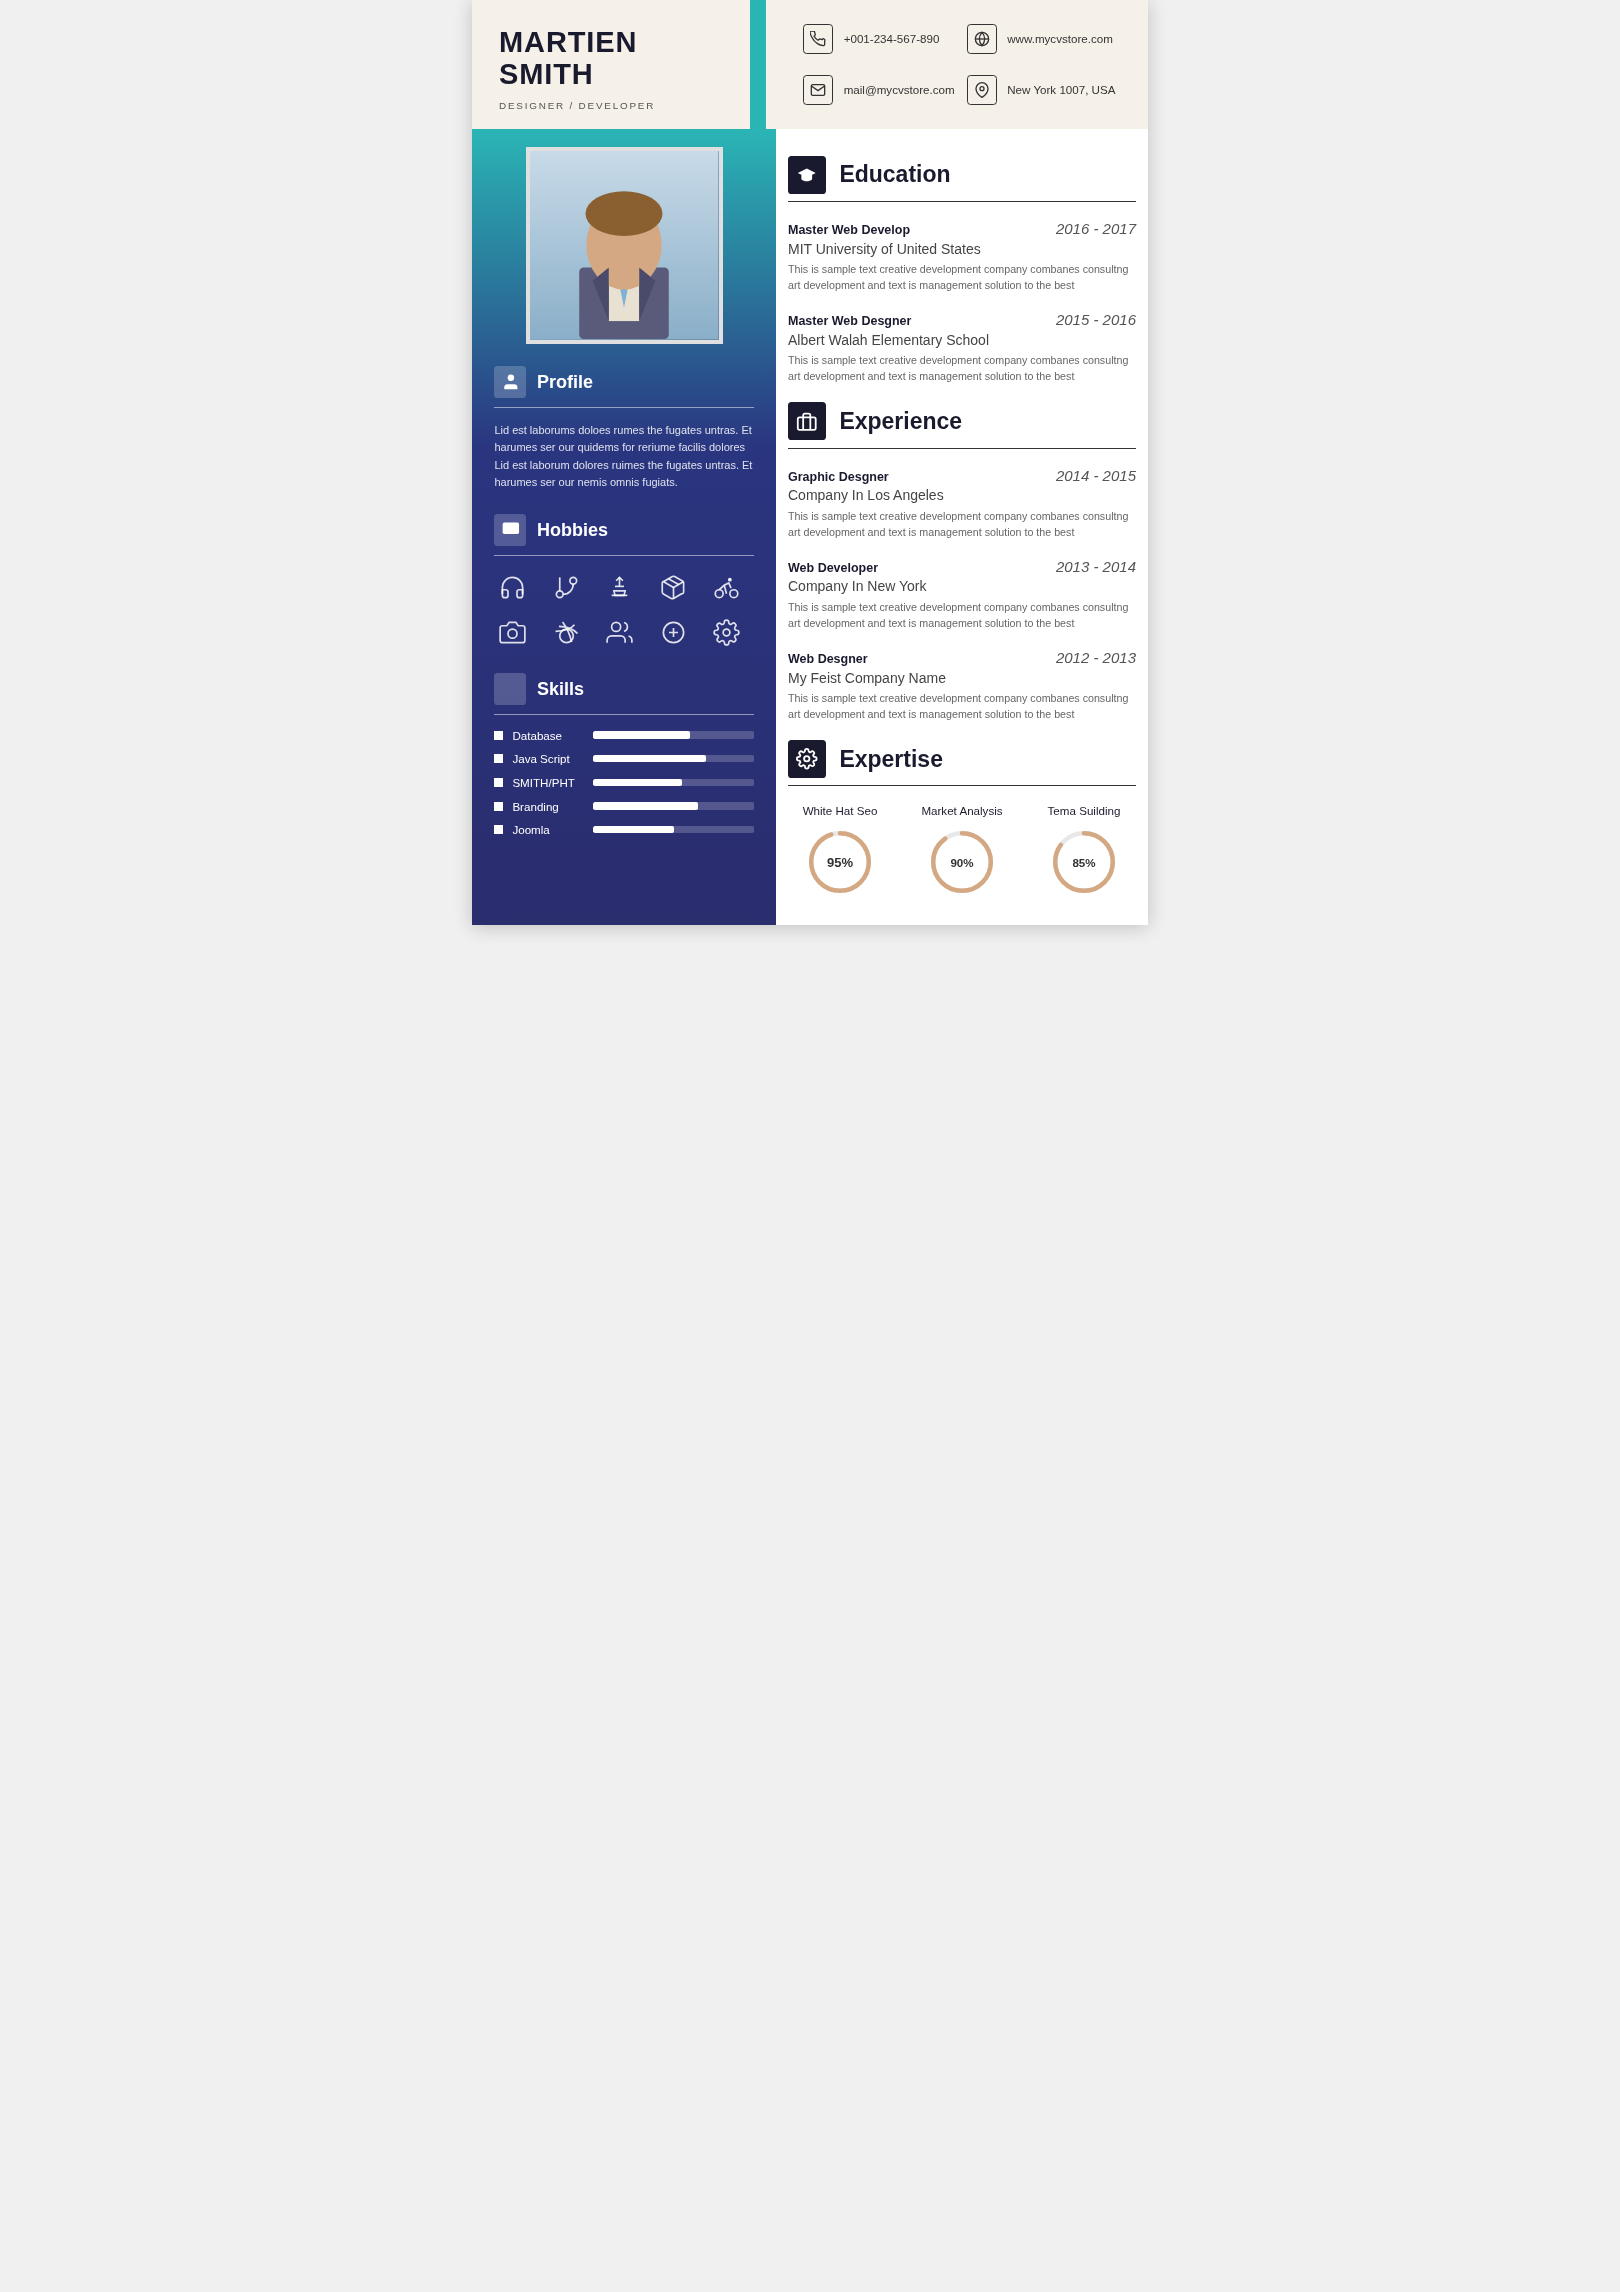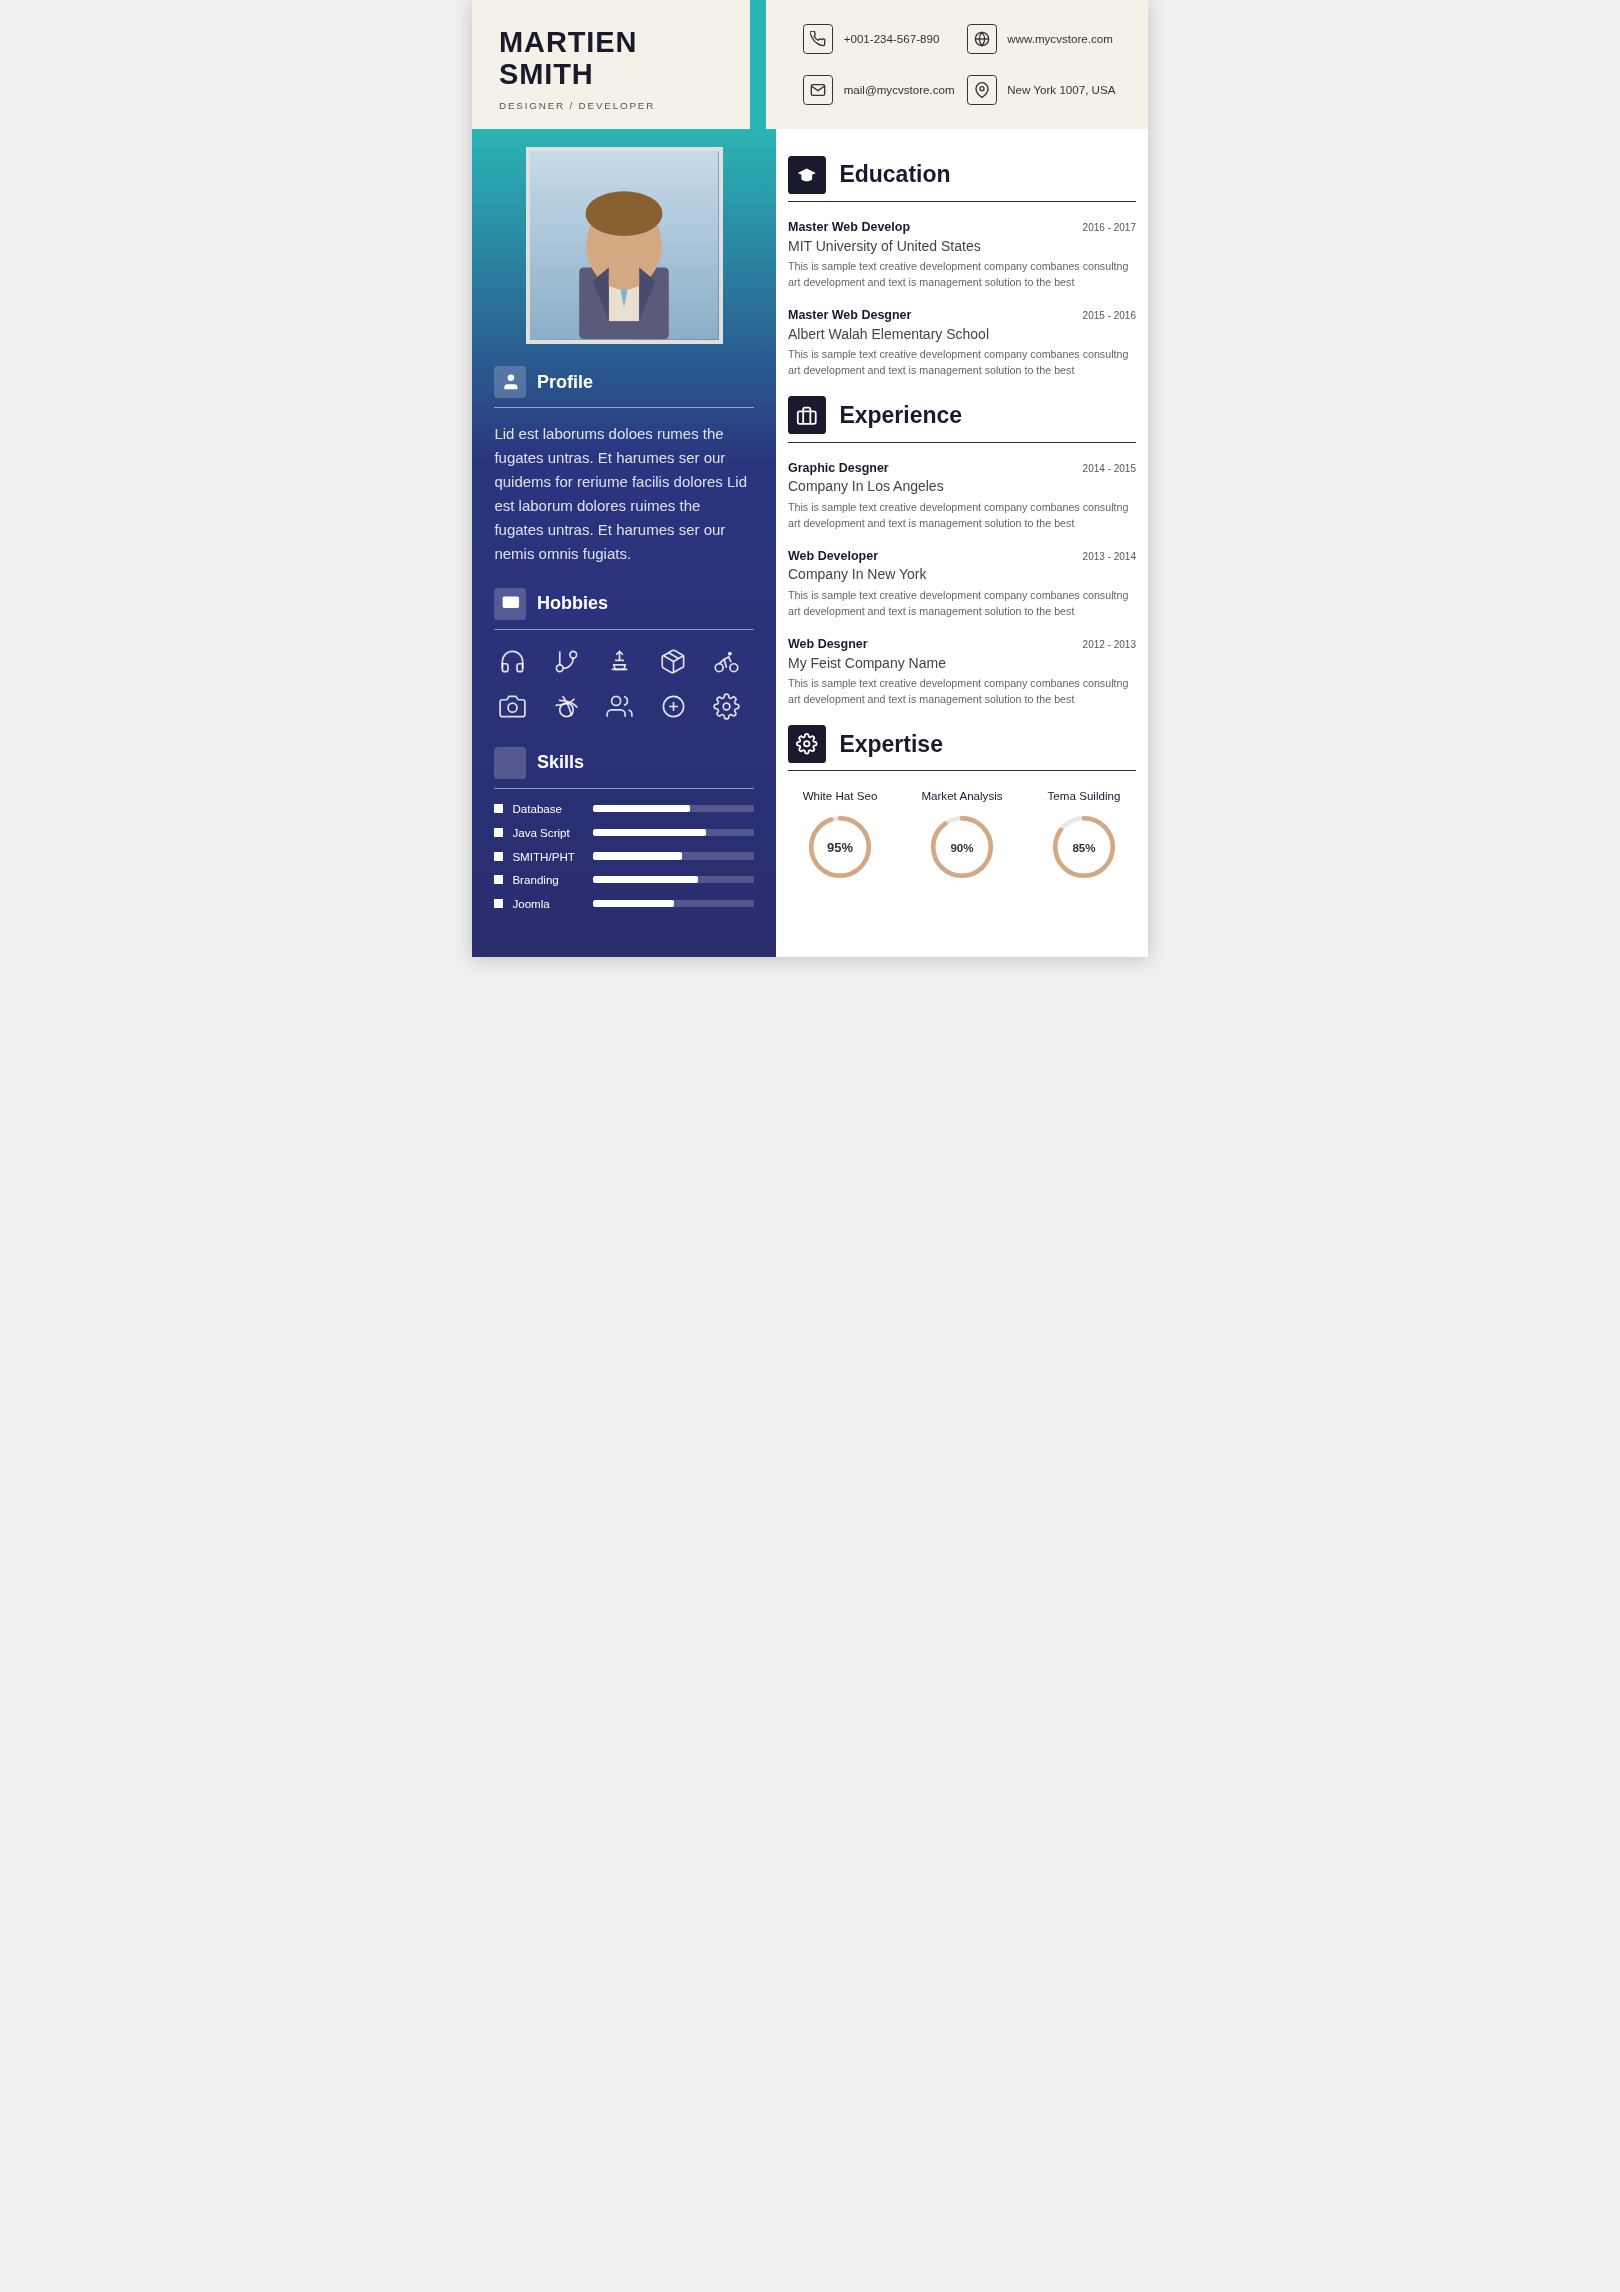--- a/index.html
+++ b/index.html
@@ -130,21 +130,21 @@
       font-size: 18px;
       font-weight: bold;
       color: #fff;
     }
     .section-divider-white {
       border: none;
       border-top: 1.8px solid rgba(255,255,255,0.5);
       margin-bottom: 13.4px;
     }
     .profile-text {
-      font-size: 15px;
+      font-size: 11px;
       color: rgba(255,255,255,0.85);
       line-height: 1.6;
     }
     .hobbies-grid {
       display: grid;
       grid-template-columns: repeat(5, 1fr);
       gap: 9px;
       margin-top: 9px;
     }
     .hobby-icon {
@@ -227,22 +227,23 @@
       justify-content: space-between;
       align-items: baseline;
       margin-bottom: 3.6px;
     }
     .entry-title {
       font-size: 12.5px;
       font-weight: bold;
       color: #1a1a2e;
     }
     .entry-date {
-      font-size: 10px;
+      font-size: 15px;
       color: #555;
+      font-style: italic;
     }
     .entry-subtitle {
       font-size: 14px;
       color: #444;
       margin-bottom: 4.5px;
     }
     .entry-desc {
       font-size: 10.7px;
       color: #666;
       line-height: 1.5;

